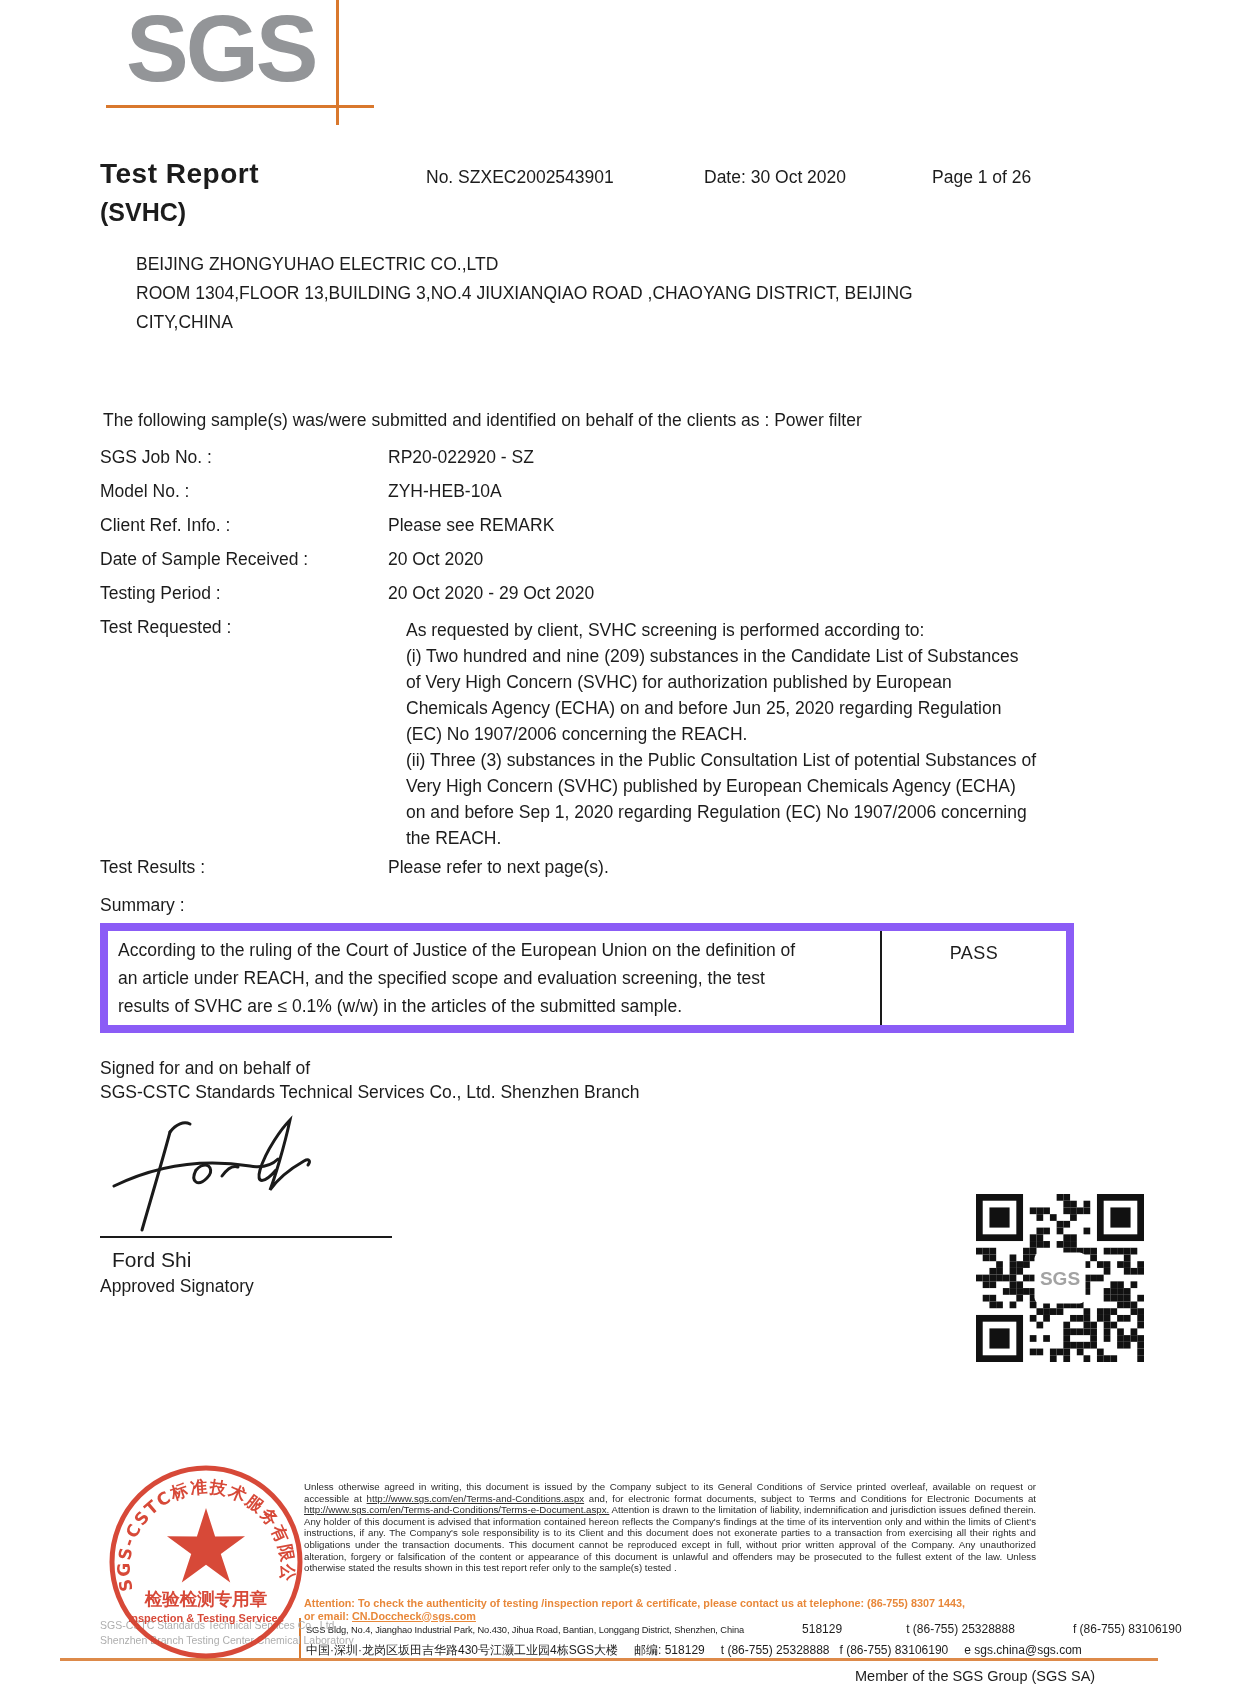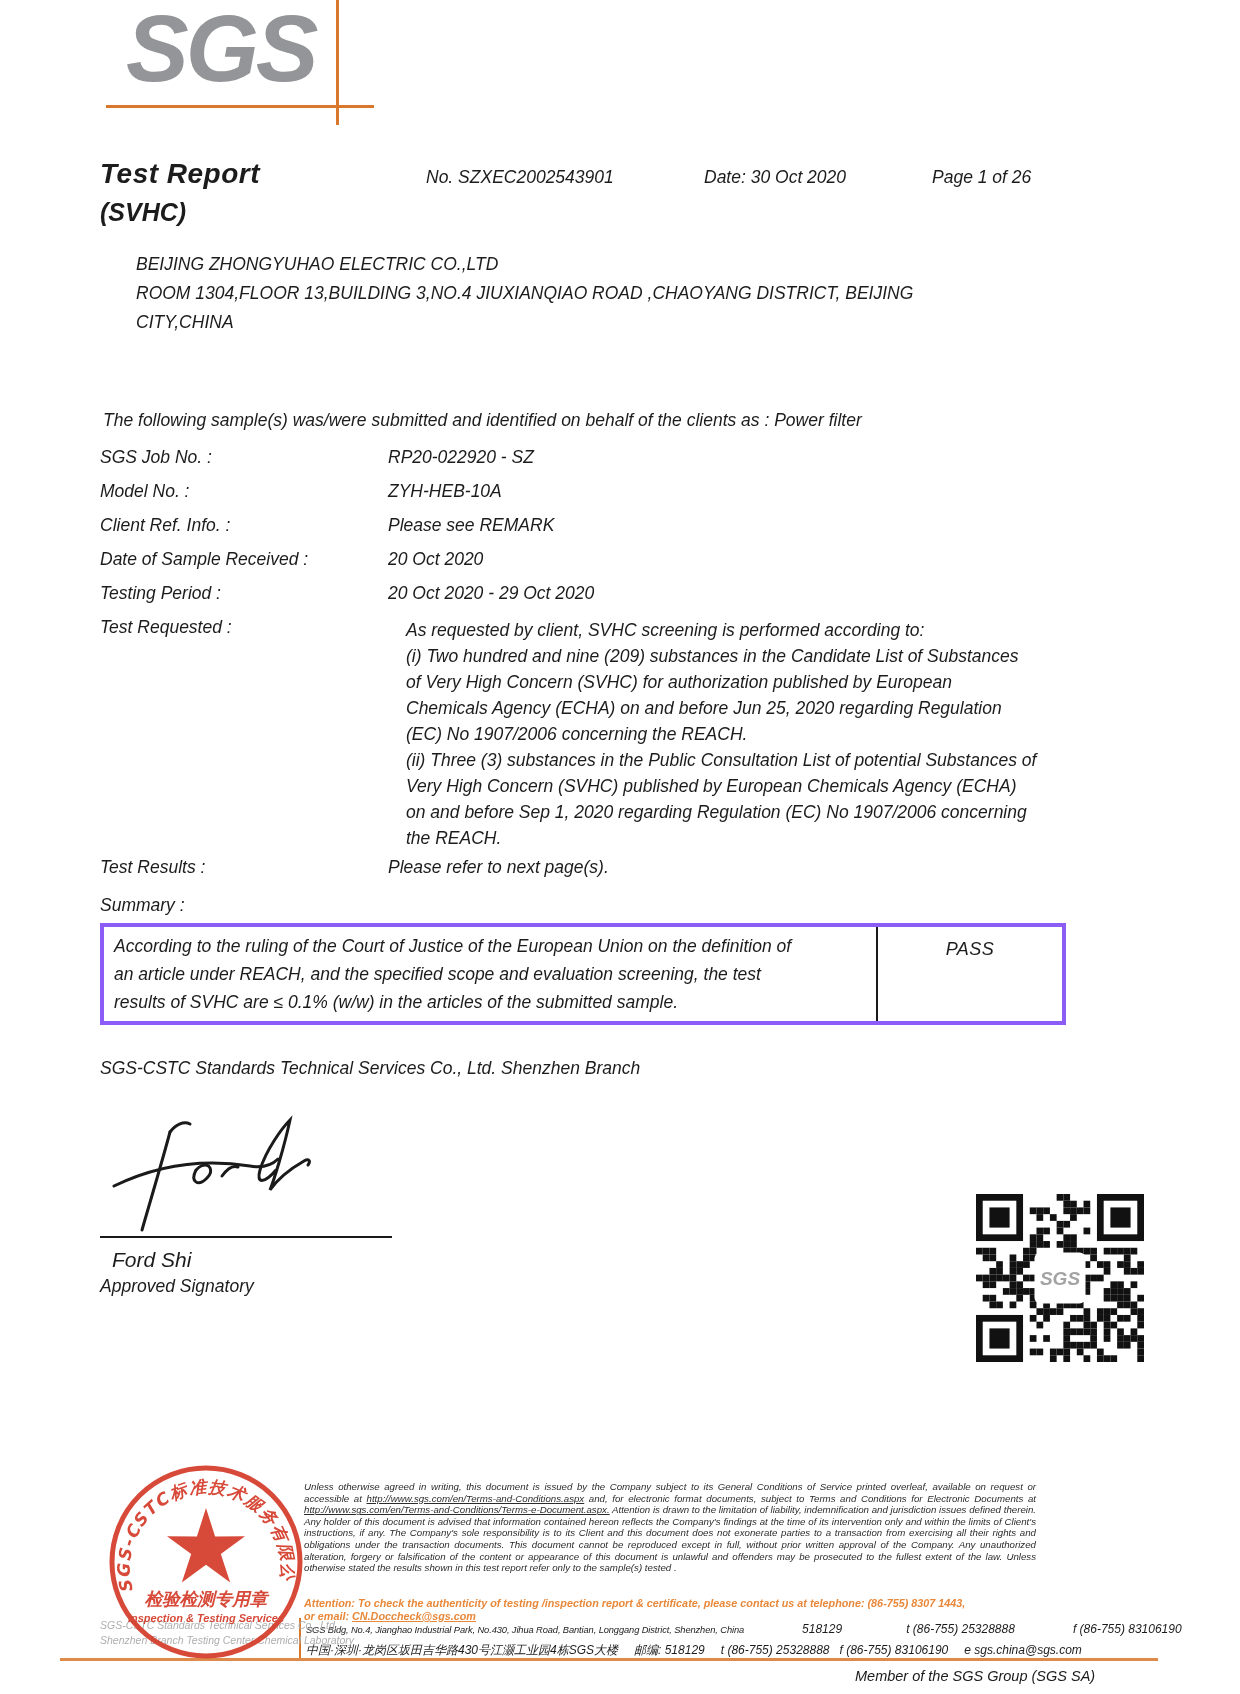--- a/index.html
+++ b/index.html
@@ -1,17 +1,17 @@
 <!DOCTYPE html>
 <html><head>
 <meta charset="utf-8">
 <style>
   html,body{margin:0;padding:0;background:#ffffff;}
   .page{position:relative;width:1240px;height:1694px;background:#fff;
-        font-family:"Liberation Sans",sans-serif;color:#1c1c1c;overflow:hidden;font-style:italic;}
+        font-family:"Liberation Sans",sans-serif;color:#1c1c1c;overflow:hidden;}
   .abs{position:absolute;}
 
   
   .logo{left:126px;top:2px;font-size:94px;font-weight:bold;color:#939598;letter-spacing:-3px;line-height:1;}
   .logo-underline{left:106px;top:105px;width:268px;height:3px;background:#d9782d;}
   .logo-vline{left:336px;top:0;width:3px;height:125px;background:#d9782d;}
 
   
   .doc-title{left:100px;top:158px;font-size:28px;font-weight:bold;letter-spacing:.5px;}
   .doc-subtitle{left:100px;top:198px;font-size:25px;font-weight:bold;}
@@ -25,21 +25,21 @@
   .fields{left:100px;top:447px;font-size:17.5px;}
   .frow{display:flex;height:34px;align-items:flex-start;}
   .flabel{width:288px;flex:0 0 288px;}
   .treq{left:100px;top:617px;font-size:17.5px;display:flex;gap:16px;}
   .treq .flabel{width:290px;flex:0 0 290px;}
   .treq-lines div{line-height:26px;}
   .tres{left:100px;top:857px;font-size:17.5px;display:flex;}
   .tres .flabel{width:288px;flex:0 0 288px;}
 
   .summary-label{left:100px;top:895px;font-size:17.5px;}
-  .summary-box{left:100px;top:923px;width:958px;height:94px;border:4px solid #8b5cf6;display:flex;}
+  .summary-box{left:100px;top:923px;width:958px;height:94px;border:8px solid #8b5cf6;display:flex;}
   .summary-text{flex:1;padding:5px 10px 0 10px;font-size:17.5px;line-height:28px;}
   .summary-result{flex:0 0 184px;border-left:2px solid #1a1a1a;text-align:center;padding-top:12px;
                   font-size:18px;letter-spacing:.5px;}
 
   .signedfor{left:100px;top:1056px;font-size:17.5px;line-height:24px;}
   .sig-svg{left:100px;top:1108px;}
   .sig-line{left:100px;top:1236px;width:292px;height:2px;background:#1a1a1a;}
   .sig-name{left:112px;top:1248px;font-size:21px;}
   .sig-title{left:100px;top:1276px;font-size:17.5px;}
 
@@ -133,20 +133,21 @@
   <div class="abs summary-box">
     <div class="summary-text">
       <div>According to the ruling of the Court of Justice of the European Union on the definition of</div>
       <div>an article under REACH, and the specified scope and evaluation screening, the test</div>
       <div>results of SVHC are ≤ 0.1% (w/w) in the articles of the submitted sample.</div>
     </div>
     <div class="summary-result">PASS</div>
   </div>
 
   <div class="abs signedfor">
+    <div>Signed for and on behalf of</div>
     <div>SGS-CSTC Standards Technical Services Co., Ltd. Shenzhen Branch</div>
   </div>
 
   <svg class="abs sig-svg" width="230" height="130" viewBox="0 0 230 130">
     <g fill="none" stroke="#1a1a1a" stroke-width="3" stroke-linecap="round">
       <path d="M14,78 C55,58 100,50 150,58 C162,60 172,57 178,51"></path>
       <path d="M70,24 C76,16 84,13 90,16"></path>
       <path d="M70,24 C62,54 50,94 42,122"></path>
       <path d="M96,62 C90,74 98,79 107,70 C114,63 110,54 101,58 C97,60 95,64 96,62"></path>
       <path d="M122,68 C127,61 133,57 138,59"></path>

